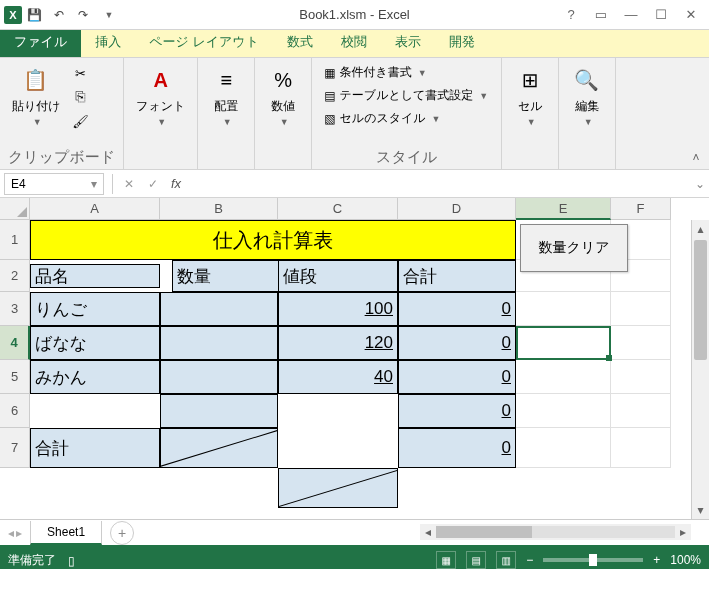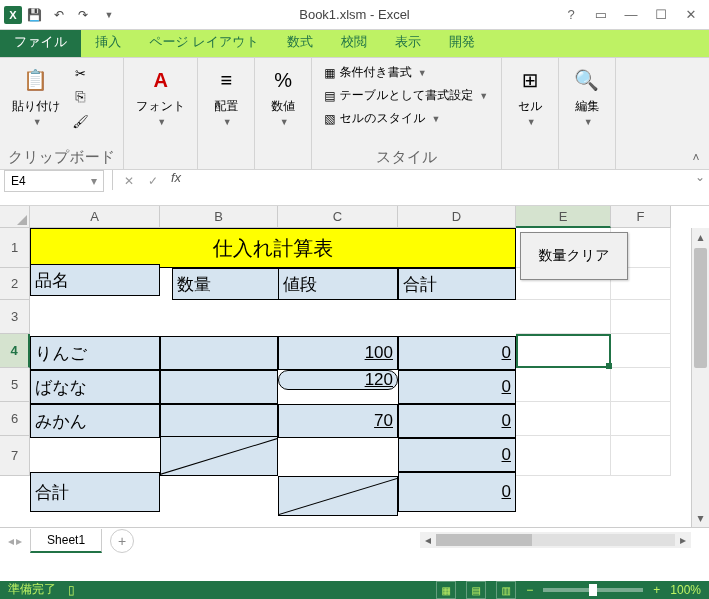--- a/index.html
+++ b/index.html
@@ -5,37 +5,37 @@
 * { box-sizing: border-box; margin: 0; padding: 0; font-family: "Yu Gothic UI", "Meiryo UI", sans-serif; }
 body { width: 709px; height: 599px; background: #fff; overflow: hidden; font-size: 12px; }
 .titlebar { height: 30px; background: #fff; border-bottom: 1px solid #d4d4d4; display: flex; align-items: center; position: relative; }
 .qat { display: flex; align-items: center; gap: 2px; padding-left: 4px; }
 .excel-logo { width: 18px; height: 18px; background: #217346; color: #fff; display: flex; align-items: center; justify-content: center; font-weight: bold; font-size: 11px; border-radius: 2px; }
 .qat-btn { width: 22px; height: 22px; display: flex; align-items: center; justify-content: center; color: #444; cursor: pointer; }
 .title { position: absolute; left: 50%; transform: translateX(-50%); font-size: 13px; color: #444; }
 .win-ctrl { margin-left: auto; display: flex; align-items: center; gap: 2px; padding-right: 4px; }
 .win-btn { width: 28px; height: 22px; display: flex; align-items: center; justify-content: center; color: #666; cursor: pointer; font-size: 13px; }
 
-.tabs { height: 28px; background: #bef264; display: flex; align-items: flex-end; border-bottom: 1px solid #d4d4d4; }
+.tabs { height: 28px; background: #fef9c3; display: flex; align-items: flex-end; border-bottom: 1px solid #d4d4d4; }
 .tab { padding: 6px 14px; font-size: 13px; color: #217346; cursor: pointer; }
 .tab.file { background: #217346; color: #fff; }
 .tab.active { background: #fff; border: 1px solid #d4d4d4; border-bottom: 1px solid #fff; margin-bottom: -1px; color: #217346; font-weight: bold; }
 
 .ribbon { height: 112px; background: #f1f1f1; border-bottom: 1px solid #d4d4d4; display: flex; position: relative; }
 .rib-group { border-right: 1px solid #d4d4d4; padding: 4px 8px 2px 8px; display: flex; flex-direction: column; justify-content: space-between; }
 .rib-label { font-size: 15px; color: #666; text-align: center; margin-top: auto; padding-top: 2px; }
 .main-row { display: flex; align-items: flex-start; gap: 6px; flex: 1; }
 .big-btn { display: flex; flex-direction: column; align-items: center; gap: 2px; padding: 2px 4px; cursor: pointer; font-size: 12px; }
 .icon-lg { width: 32px; height: 32px; display: flex; align-items: center; justify-content: center; font-size: 20px; }
 .small-col { display: flex; flex-direction: column; gap: 2px; }
 .sm-btn { width: 20px; height: 22px; display: flex; align-items: center; justify-content: center; cursor: pointer; font-size: 13px; }
 .style-item { display: flex; align-items: center; gap: 4px; padding: 2px 4px; font-size: 12px; cursor: pointer; white-space: nowrap; }
 .ribbon-collapse { position: absolute; right: 4px; bottom: 2px; width: 18px; height: 18px; display: flex; align-items: center; justify-content: center; cursor: pointer; color: #666; }
 
-.fb { height: 36px; background: #fff; border-bottom: 1px solid #d4d4d4; display: flex; }
+.fb { height: 28px; background: #fff; border-bottom: 1px solid #d4d4d4; display: flex; align-items: center; }
 .name-box { width: 100px; height: 22px; border: 1px solid #ccc; margin: 0 4px; display: flex; align-items: center; padding: 0 6px; font-size: 12px; }
 .name-box-arrow { margin-left: auto; color: #888; cursor: pointer; }
 .fb-sep { width: 1px; height: 20px; background: #ccc; margin: 0 4px; }
 .fb-btn { width: 24px; height: 22px; display: flex; align-items: center; justify-content: center; color: #999; cursor: pointer; }
 .fx { font-style: italic; font-size: 13px; color: #555; margin: 0 6px; }
 .fb-input { flex: 1; height: 22px; border: none; outline: none; font-size: 12px; padding: 0 4px; }
 .fb-expand { width: 18px; color: #888; text-align: center; cursor: pointer; }
 
 .grid-area { display: flex; height: 321px; position: relative; }
 .corner { width: 30px; height: 22px; background: #f0f0f0; border-right: 1px solid #ccc; border-bottom: 1px solid #ccc; position: relative; }
@@ -43,42 +43,42 @@
 .col-headers { display: flex; height: 22px; }
 .col-h { background: #f0f0f0; border-right: 1px solid #ccc; border-bottom: 1px solid #ccc; display: flex; align-items: center; justify-content: center; font-size: 13px; color: #555; }
 .col-h.active { background: #d5e3cf; border-bottom: 2px solid #217346; }
 .row-headers { width: 30px; }
 .row-h { background: #f0f0f0; border-right: 1px solid #ccc; border-bottom: 1px solid #ccc; display: flex; align-items: center; justify-content: center; font-size: 13px; color: #555; }
 .row-h.active { background: #d5e3cf; border-right: 2px solid #217346; color: #217346; font-weight: bold; }
 .cells { position: relative; text-align: right; }
 .cell { position: absolute; border-right: 1px solid #e0e0e0; border-bottom: 1px solid #e0e0e0; display: flex; align-items: center; padding: 0 4px; font-size: 17px; background: #fff; }
 .tbl-title { background: #ffff00 !important; justify-content: center; font-size: 20px; border: 1px solid #000 !important; }
 .tbl-hdr { background: #d6e4f0 !important; border: 1px solid #000 !important; font-weight: normal; }
-.tbl-cell { background: #d6e4f0 !important; border: 1px solid #000 !important; margin-top: 36px; }
+.tbl-cell { background: #d6e4f0 !important; border: 1px solid #000 !important; }
 .tbl-num { justify-content: flex-end; text-decoration: underline; }
 .diag { background: #d6e4f0 !important; border: 1px solid #000 !important; position: relative; overflow: hidden; }
 .diag::after { content: ""; position: absolute; left: -10%; top: 50%; width: 120%; height: 1px; background: #000; transform: rotate(-17deg); transform-origin: center; }
 .sel-cell { border: 2px solid #217346 !important; z-index: 5; }
 .sel-handle { position: absolute; right: -3px; bottom: -3px; width: 6px; height: 6px; background: #217346; }
 .form-btn { position: absolute; background: #f0f0f0; border: 1px solid #888; box-shadow: 1px 1px 2px rgba(0,0,0,0.2); display: flex; align-items: center; justify-content: center; font-size: 14px; cursor: pointer; }
 .vscroll { position: absolute; right: 0; top: 22px; bottom: 0; width: 18px; background: #f0f0f0; border-left: 1px solid #ccc; }
 .vscroll-btn { height: 18px; display: flex; align-items: center; justify-content: center; color: #666; cursor: pointer; }
 .vscroll-thumb { position: absolute; left: 2px; right: 2px; top: 20px; height: 120px; background: #c0c0c0; border-radius: 2px; }
 
 .sheet-tabs { height: 26px; background: #fff; border-top: 1px solid #ccc; display: flex; align-items: center; position: relative; }
 .st-nav { display: flex; gap: 2px; padding: 0 8px; color: #aaa; }
 .st-nav span { cursor: pointer; }
 .sheet-tab { padding: 4px 16px; border: 1px solid #ccc; border-top: none; background: #fff; font-size: 12px; cursor: pointer; border-bottom: 2px solid #217346; }
 .st-add { width: 24px; height: 24px; border: 1px solid #ccc; border-radius: 50%; margin-left: 8px; display: flex; align-items: center; justify-content: center; color: #888; cursor: pointer; font-size: 14px; }
 .hscroll { position: absolute; right: 18px; left: 420px; top: 4px; height: 16px; background: #f0f0f0; display: flex; align-items: center; }
 .hscroll-btn { width: 16px; text-align: center; color: #666; cursor: pointer; }
 .hscroll-track { flex: 1; height: 12px; background: #e0e0e0; position: relative; }
 .hscroll-thumb { position: absolute; left: 0; width: 40%; top: 0; bottom: 0; background: #c0c0c0; }
 
-.status { height: 24px; background: #217346; color: #bef264; display: flex; align-items: flex-start; font-size: 12px; padding: 0 8px; margin-top: 28px; }
+.status { height: 24px; background: #217346; color: #ffffff; display: flex; align-items: flex-end; font-size: 12px; padding: 0 8px; }
 .status-left { display: flex; gap: 12px; align-items: center; }
 .status-right { margin-left: auto; display: flex; align-items: center; gap: 10px; }
 .view-btn { width: 20px; height: 18px; display: flex; align-items: center; justify-content: center; cursor: pointer; border: 1px solid rgba(255,255,255,0.3); font-size: 10px; }
 .zoom-slider { width: 100px; height: 4px; background: rgba(255,255,255,0.4); position: relative; }
 .zoom-slider::after { content: ""; position: absolute; left: 50%; top: -4px; width: 8px; height: 12px; background: #fff; transform: translateX(-50%); }
 .dd { font-size: 9px; color: #666; margin-left: 2px; }
 </style>
 </head>
 <body>
 
@@ -216,35 +216,35 @@
           <div class="row-h" style="height: 32px;">2</div>
           <div class="row-h" style="height: 34px;">3</div>
           <div class="row-h active" style="height: 34px;">4</div>
           <div class="row-h" style="height: 34px;">5</div>
           <div class="row-h" style="height: 34px;">6</div>
           <div class="row-h" style="height: 40px;">7</div>
         </div>
       <div class="cells" id="cells" style="width:641px;height:299px">
 
       <div class="cell tbl-title" style="left: 0px; top: 0px; width: 486px; height: 40px;">仕入れ計算表</div>
-          <div class="cell tbl-hdr" style="left: 0px; top: 36px; width: 130px; height: 32px;">品名</div>
+          <div class="cell tbl-hdr" style="left: 0px; top: 44px; width: 130px; height: 24px;">品名</div>
           <div class="cell tbl-hdr" style="left: 142px; top: 40px; width: 118px; height: 32px;">数量</div>
           <div class="cell tbl-hdr" style="left: 248px; top: 40px; width: 120px; height: 32px;">値段</div>
           <div class="cell tbl-hdr" style="left: 368px; top: 40px; width: 118px; height: 32px;">合計</div>
           <div class="cell tbl-cell" style="left: 0px; top: 72px; width: 130px; height: 34px;">りんご</div>
           <div class="cell tbl-cell" style="left: 130px; top: 72px; width: 118px; height: 34px;"></div>
           <div class="cell tbl-cell tbl-num" style="left: 248px; top: 72px; width: 120px; height: 34px;">100</div>
           <div class="cell tbl-cell tbl-num" style="left: 368px; top: 72px; width: 118px; height: 34px;">0</div>
           <div class="cell tbl-cell" style="left: 0px; top: 106px; width: 130px; height: 34px;">ばなな</div>
           <div class="cell tbl-cell" style="left: 130px; top: 106px; width: 118px; height: 34px;"></div>
-          <div class="cell tbl-cell tbl-num" style="left: 248px; top: 106px; width: 120px; height: 20px; border-radius: 10px;">120</div>
+          <div class="cell tbl-cell tbl-num" style="left: 248px; top: 106px; width: 120px; height: 34px;">120</div>
           <div class="cell tbl-cell tbl-num" style="left: 368px; top: 106px; width: 118px; height: 34px;">0</div>
           <div class="cell tbl-cell" style="left: 0px; top: 140px; width: 130px; height: 34px;">みかん</div>
           <div class="cell tbl-cell" style="left: 130px; top: 140px; width: 118px; height: 34px;"></div>
-          <div class="cell tbl-cell tbl-num" style="left: 248px; top: 140px; width: 120px; height: 34px;">70</div>
+          <div class="cell tbl-cell tbl-num" style="left: 248px; top: 140px; width: 120px; height: 34px;">40</div>
           <div class="cell tbl-cell tbl-num" style="left: 368px; top: 140px; width: 118px; height: 34px;">0</div>
           <div class="cell tbl-cell" style="left: 130px; top: 174px; width: 118px; height: 34px;"></div>
           <div class="cell tbl-cell tbl-num" style="left: 368px; top: 174px; width: 118px; height: 34px;">0</div>
           <div class="cell tbl-cell" style="left: 0px; top: 208px; width: 130px; height: 40px;">合計</div>
           <div class="cell diag" style="left: 130px; top: 208px; width: 118px; height: 40px;"></div>
           <div class="cell diag" style="left: 248px; top: 208px; width: 120px; height: 40px;"></div>
           <div class="cell tbl-cell tbl-num" style="left: 368px; top: 208px; width: 118px; height: 40px;">0</div>
           <div class="cell " style="left: 486px; top: 0px; width: 95px; height: 40px;"></div>
           <div class="cell " style="left: 581px; top: 0px; width: 60px; height: 40px;"></div>
           <div class="cell " style="left: 486px; top: 40px; width: 95px; height: 32px;"></div>

